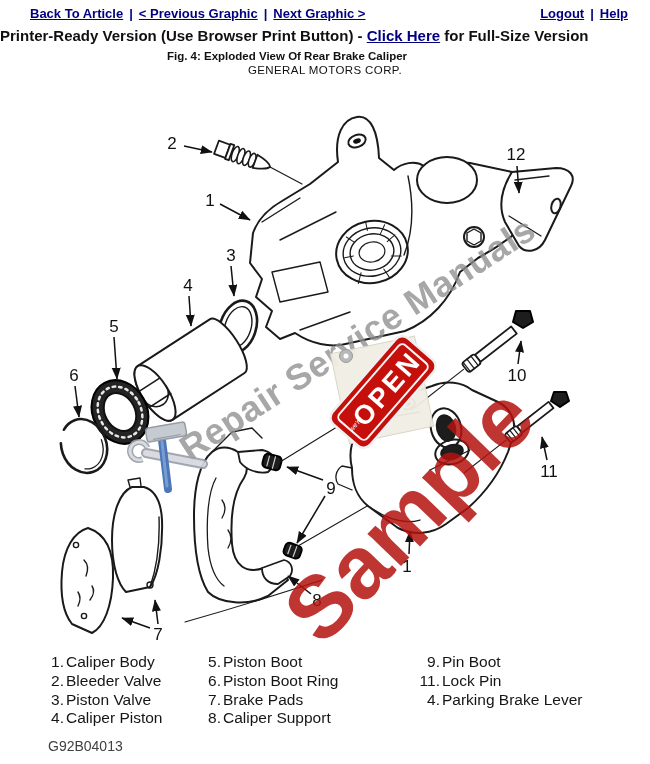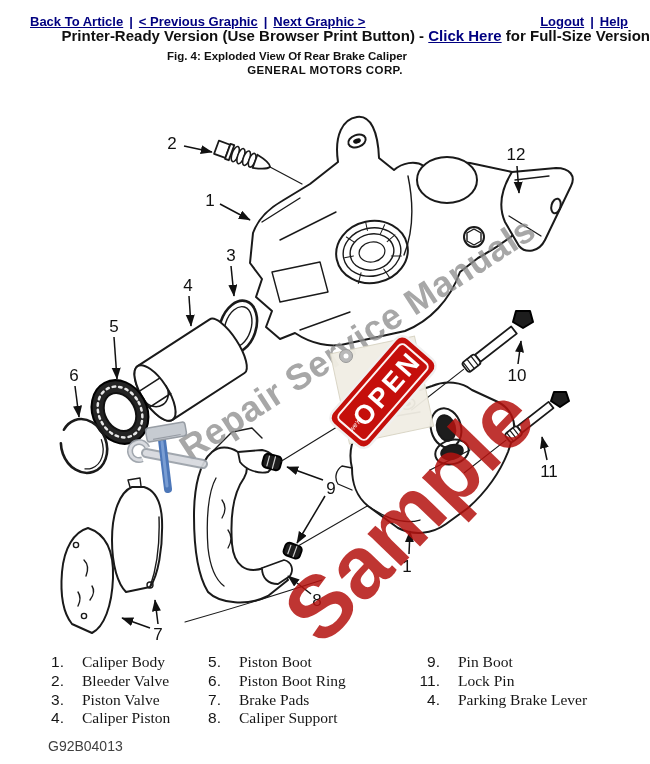--- a/index.html
+++ b/index.html
@@ -1,32 +1,32 @@
 <!DOCTYPE html>
 <html><head>
 <meta charset="utf-8">
 <style>
   html,body{margin:0;padding:0;background:#ffffff;}
   body{width:650px;height:764px;position:relative;font-family:"Liberation Sans",sans-serif;overflow:hidden;}
   
-  .navrow{position:absolute;top:6px;left:30px;right:22px;font-size:13px;font-weight:bold;color:#000080;display:flex;justify-content:space-between;margin-top:8px;}
+  .navrow{position:absolute;top:6px;left:30px;right:22px;font-size:13px;font-weight:bold;color:#000080;display:flex;justify-content:space-between;}
   .navrow a{color:#000080;text-decoration:underline;cursor:pointer;}
   .sep{margin:0 6px;text-decoration:none;font-weight:bold;}
-  .printerline{position:absolute;top:27px;left:0;width:650px;text-align:right;font-size:15px;font-weight:bold;color:#101010;}
+  .printerline{position:absolute;top:27px;left:0;width:650px;text-align:left;font-size:15px;font-weight:bold;color:#101010;}
   .printerline a{color:#000080;text-decoration:underline;cursor:pointer;}
   .figcap{position:absolute;top:50px;left:0;width:574px;text-align:center;font-size:11.5px;font-weight:bold;color:#111;}
-  .mfr{position:absolute;top:64px;left:0;width:650px;text-align:center;font-size:11.5px;font-weight:bold;color:#111;letter-spacing:.4px;}
+  .mfr{position:absolute;top:64px;left:0;width:650px;text-align:center;font-size:11.5px;font-weight:normal;color:#111;letter-spacing:.4px;}
   
   svg.diagram{position:absolute;left:0;top:0;}
   
   .plist{position:absolute;top:653px;font-size:15.5px;color:#161616;}
   .plist .part-row{display:flex;line-height:18.8px;}
   .plist .num{display:inline-block;width:18px;text-align:right;flex:none;}
   .plist.wide .num{width:26px;}
-  .plist .pname{margin-left:18px;white-space:nowrap;font-family:Liberation Serif, serif;}
+  .plist .pname{margin-left:2px;white-space:nowrap;}
   #col0{left:46px;} #col1{left:203px;} #col2{left:414px;}
   .gcode{position:absolute;left:48px;top:738px;font-size:14px;color:#404040;}
 </style>
 </head>
 <body>
 
 <div class="navrow">
   <span>
     <a>Back To Article</a><span class="sep">|</span><a>&lt; Previous Graphic</a><span class="sep">|</span><a>Next Graphic &gt;</a>
   </span>

